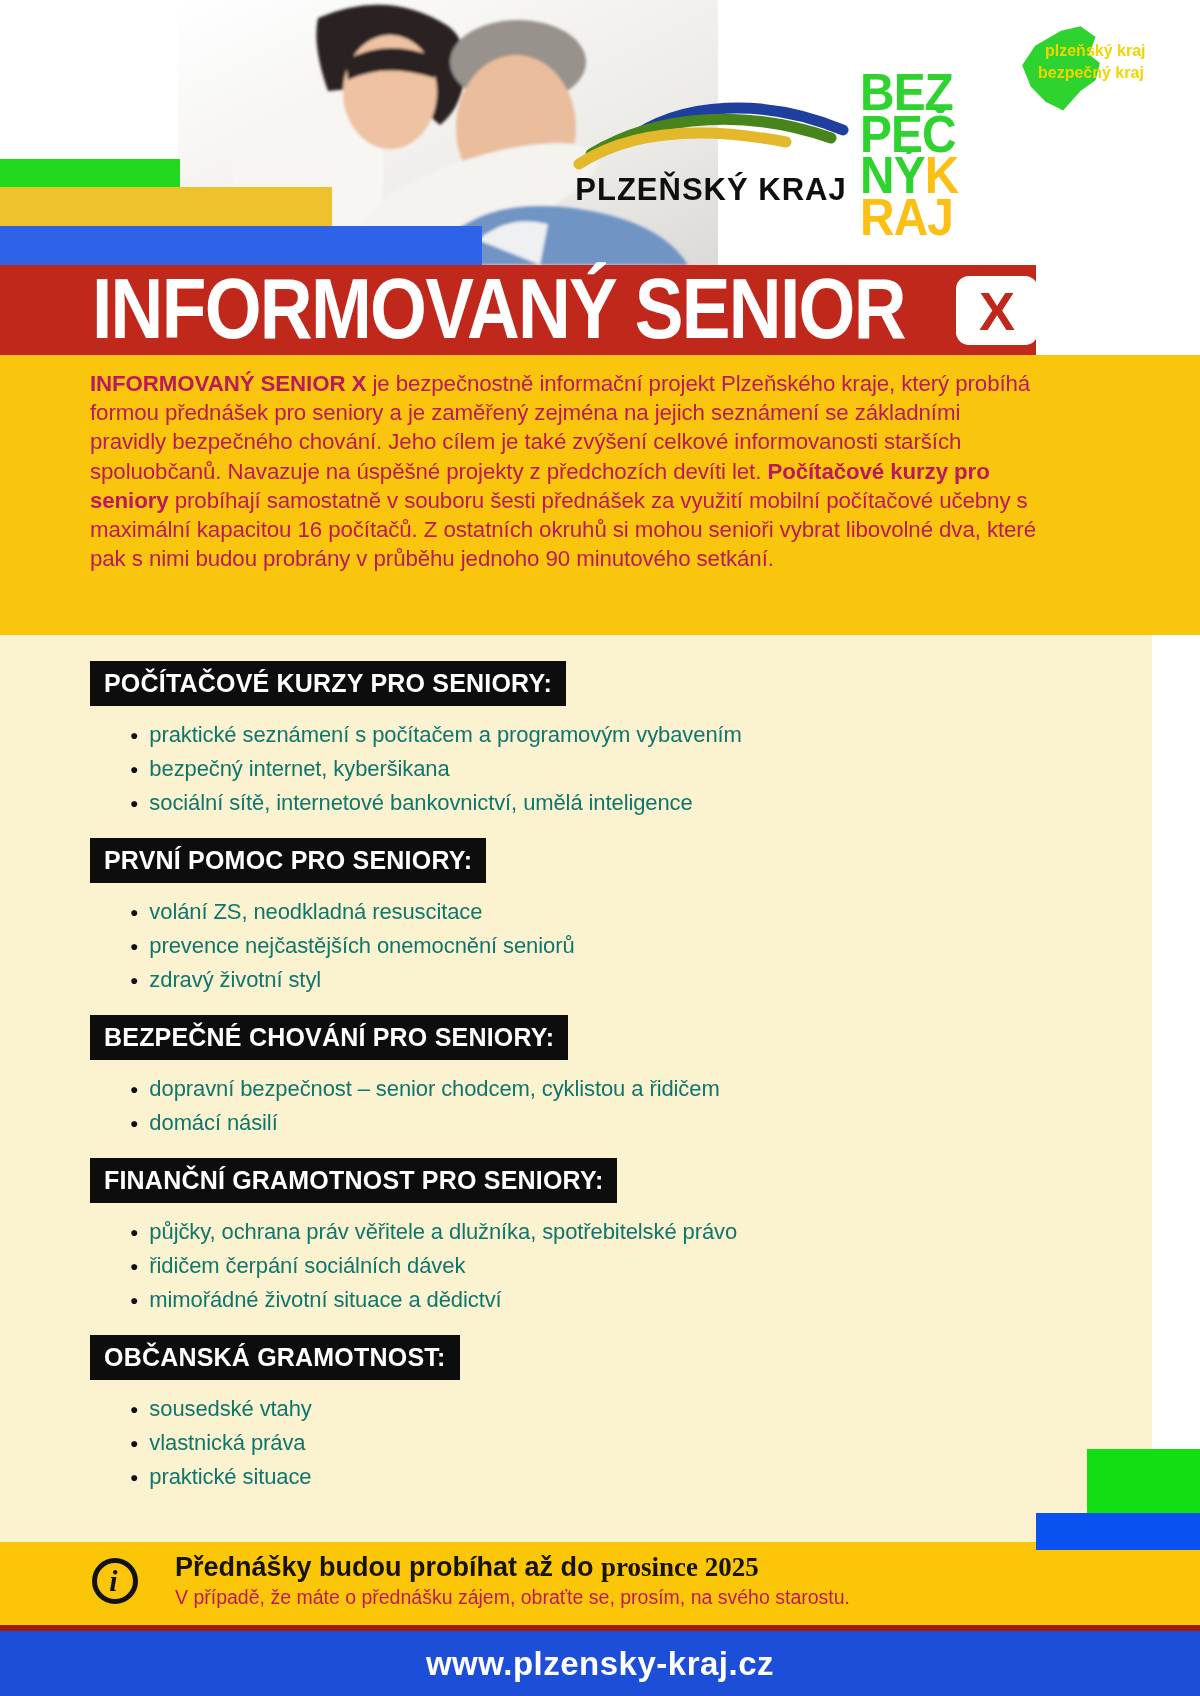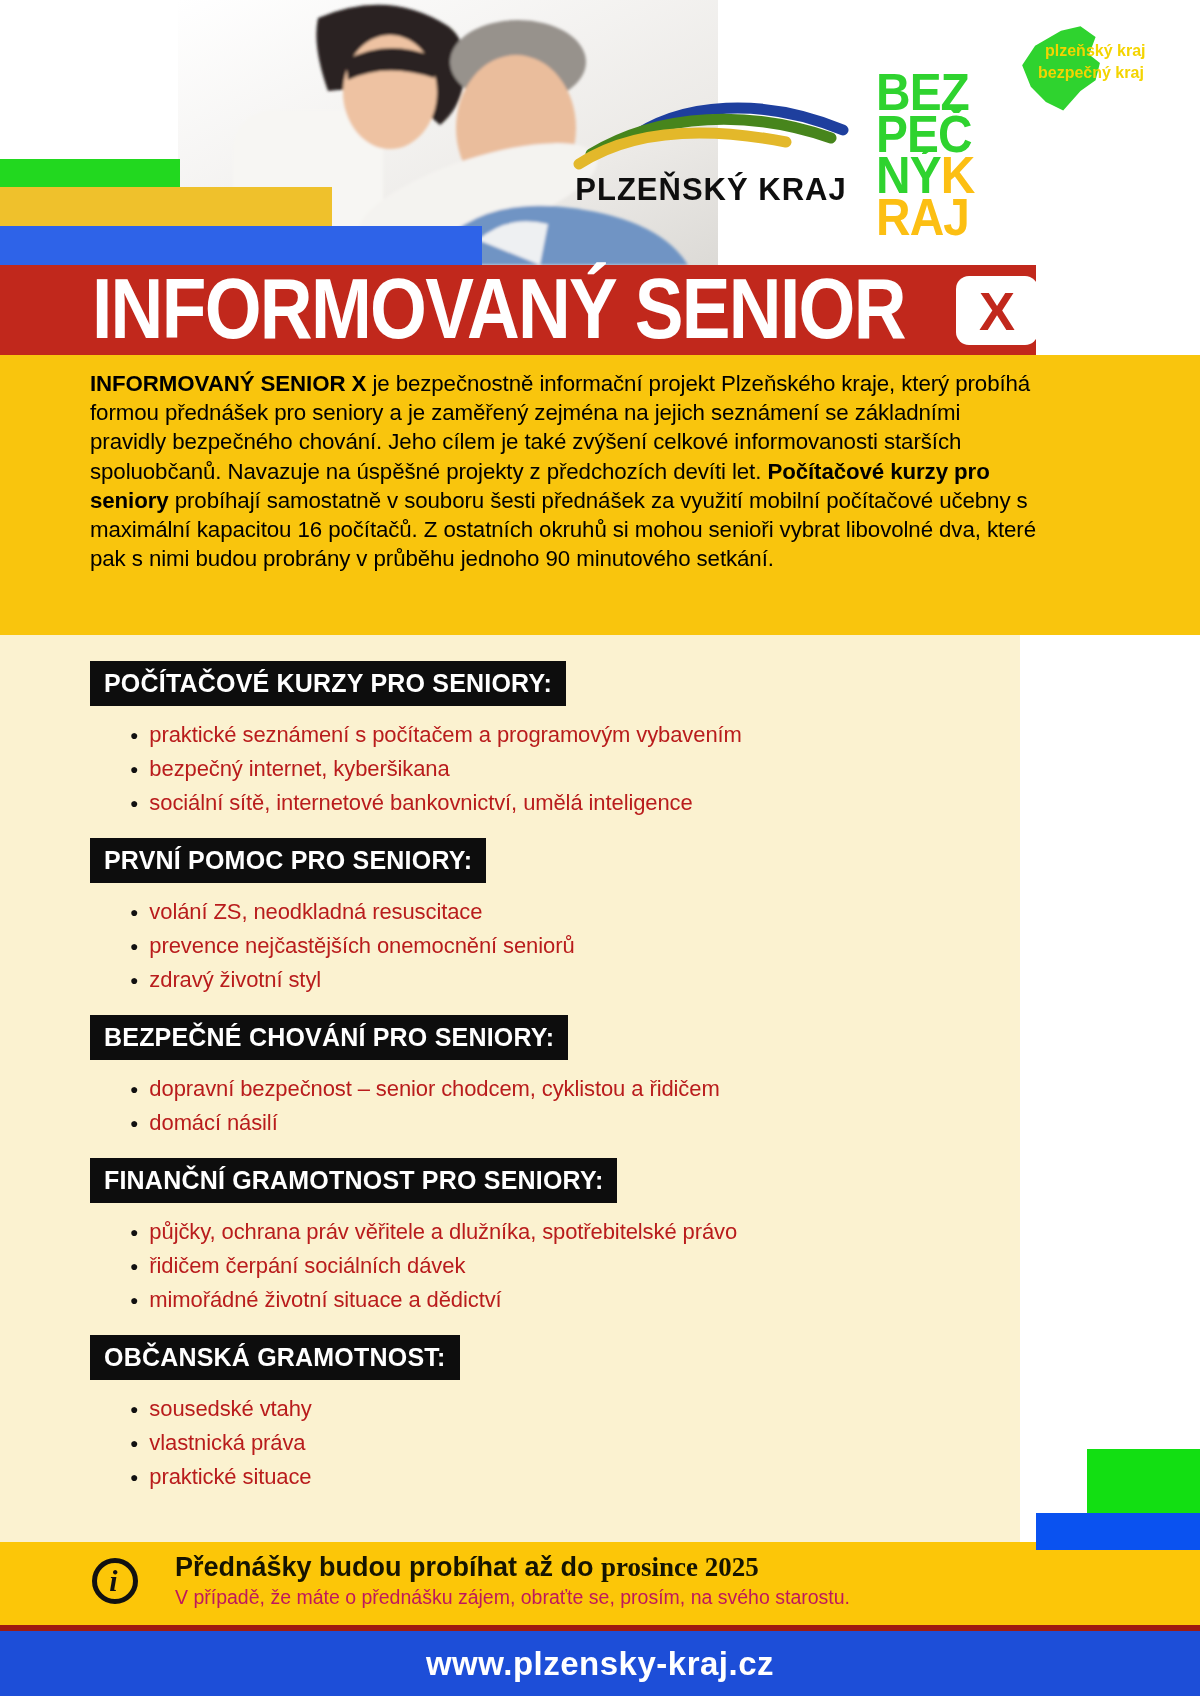--- a/index.html
+++ b/index.html
@@ -22,21 +22,21 @@
     display:block;margin-top:2px;font-size:31px;font-weight:700;color:#0f0f0f;
     letter-spacing:1px;white-space:nowrap;
   }
   .bk-logo{position:absolute;left:860px;top:20px;width:330px;height:225px;z-index:2;}
   .bk-map{position:absolute;left:160px;top:6px;}
   .bk-cap1,.bk-cap2{
     position:absolute;font-size:16px;font-weight:700;color:#f4d400;white-space:nowrap;
   }
   .bk-cap1{left:185px;top:22px;}
   .bk-cap2{left:178px;top:44px;}
-  .bk-lines{position:absolute;left:16px;top:52px;line-height:0.8;}
+  .bk-lines{position:absolute;left:0;top:52px;line-height:0.8;}
   .bk-line{
     font-size:52px;font-weight:700;letter-spacing:-1px;white-space:nowrap;
     transform:scaleX(0.92);transform-origin:left top;
   }
   .bk-green{color:#2fd32f;}
   .bk-yellow{color:#fcbf13;}
   
   .banner{position:absolute;left:0;top:265px;width:1036px;height:90px;background:#c1281c;z-index:4;}
   .banner-title{
     position:absolute;left:92px;top:50%;transform:translateY(-52%) scaleX(0.85);
@@ -45,32 +45,32 @@
   }
   .banner-badge{
     position:absolute;left:956px;top:11px;width:82px;height:69px;background:#ffffff;
     border-radius:13px;display:flex;align-items:center;justify-content:center;
     color:#c1281c;font-size:54px;font-weight:700;
   }
   
   .intro{position:absolute;left:0;top:355px;width:1200px;height:280px;background:#f9c50d;}
   .intro p{
     margin:0;padding:14px 158px 0 90px;font-size:22.3px;line-height:29.2px;
-    color:#000000;letter-spacing:-0.1px;
+    color:#be185d;letter-spacing:-0.1px;
   }
   .intro .b{font-weight:700;}
   
-  .topics{position:absolute;left:0;top:635px;width:1020px;height:907px;background:#fbf2d0;padding:26px 0 0 90px;box-sizing:border-box;}
+  .topics{position:absolute;left:0;top:635px;width:1152px;height:907px;background:#fbf2d0;padding:26px 0 0 90px;box-sizing:border-box;}
   .topic-title{
     display:inline-block;background:#0d0d0d;color:#ffffff;font-size:25px;font-weight:700;
     padding:8px 14px;letter-spacing:0.2px;white-space:nowrap;
   }
   .topic ul{list-style:none;margin:12px 0 18px 40px;padding:0;}
   .topic li{
-    font-size:22px;line-height:33px;color:#b91c1c;letter-spacing:-0.1px;
+    font-size:22px;line-height:33px;color:#0f766e;letter-spacing:-0.1px;
   }
   .topic li::before{content:"●";font-size:14px;margin-right:11px;vertical-align:2px;color:#111;}
   .decor{position:absolute;z-index:5;}
   .decor.green{left:1087px;top:1449px;width:113px;height:64px;background:#12df12;}
   .decor.blue {left:1036px;top:1513px;width:164px;height:37px;background:#0a52f0;}
   
   .infobar{position:absolute;left:0;top:1542px;width:1200px;height:83px;background:#fcc608;z-index:4;}
   .info-icon{
     position:absolute;left:92px;top:16px;width:46px;height:46px;border:5px solid #111;
     border-radius:50%;box-sizing:border-box;display:flex;align-items:center;justify-content:center;

